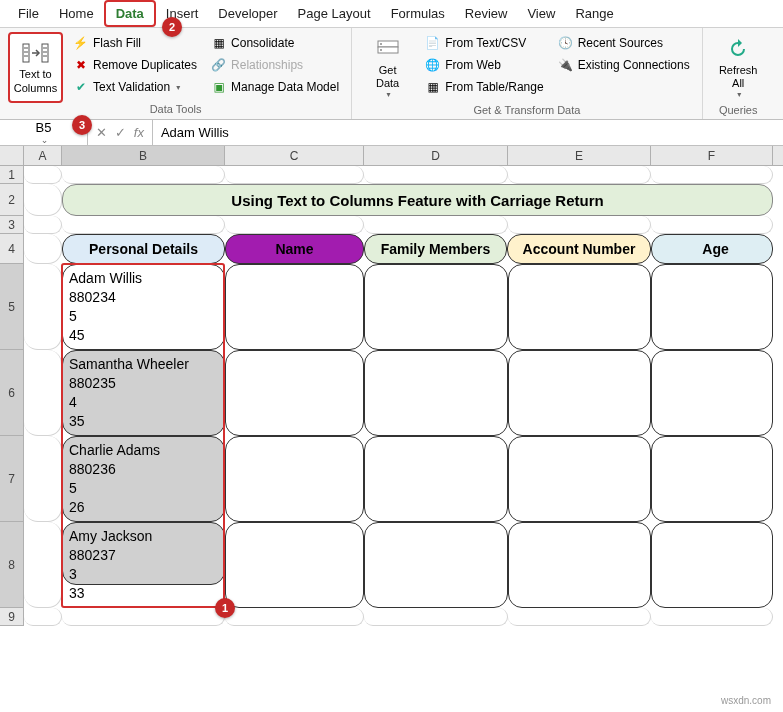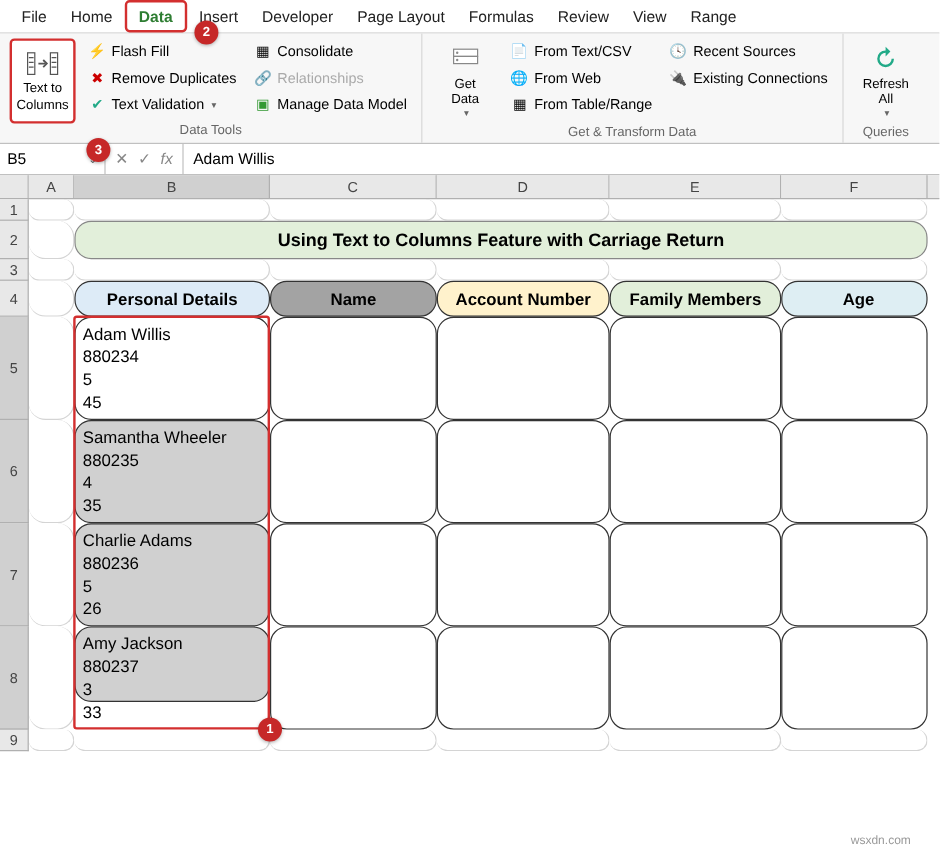--- a/index.html
+++ b/index.html
@@ -19,21 +19,21 @@
     .btn-large.highlighted { border: 2.5px solid #d32f2f; border-radius: 4px; background: #fff; }
     .btn-small { display: flex; align-items: center; gap: 4px; height: 22px; padding: 0 4px; cursor: pointer; font-size: 12px; white-space: nowrap; }
     .btn-col { display: flex; flex-direction: column; justify-content: flex-start; }
     .icon-box { display: inline-flex; width: 16px; height: 16px; align-items: center; justify-content: center; font-size: 12px; }
     .icon-lg { width: 32px; height: 26px; display: flex; align-items: center; justify-content: center; margin-bottom: 2px; }
     .disabled { color: #aaa; }
     .dd-arrow { font-size: 8px; color: #666; margin-left: 2px; }
     
     
     .formula-bar { display: flex; align-items: center; height: 26px; border-bottom: 1px solid #c0c0c0; background: #fff; }
-    .name-box { width: 88px; padding: 0 6px; border-right: 1px solid #c0c0c0; display: flex; align-items: center; justify-content: space-between; height: 100%; }
+    .name-box { width: 88px; padding: 0 6px; border-right: 1px solid #c0c0c0; display: flex; align-items: center; justify-content: space-between; height: 100%; flex-direction: column; }
     .name-box .dd-arrow { font-size: 9px; }
     .fx-btns { display: flex; align-items: center; gap: 8px; padding: 0 8px; border-right: 1px solid #c0c0c0; height: 100%; color: #888; }
     .formula-input { flex: 1; padding: 0 8px; display: flex; align-items: center; height: 100%; }
     
     
     .col-headers { display: flex; height: 20px; background: #e8e8e8; border-bottom: 1px solid #b0b0b0; }
     .corner { width: 24px; border-right: 1px solid #b0b0b0; background: #e8e8e8; }
     .ch { border-right: 1px solid #b0b0b0; display: flex; align-items: center; justify-content: center; font-size: 12px; color: #444; background: #e8e8e8; }
     .ch.sel { background: #d0d0d0; }
     
@@ -48,33 +48,33 @@
     .cell { border-right: 1px solid #d4d4d4; border-bottom: 1px solid #d4d4d4; padding: 2px 4px; display: flex; align-items: center; font-size: 14px; border-radius: 14px; }
     
     
     .wA { width: 38px; } .wB { width: 163px; } .wC { width: 139px; }
     .wD { width: 144px; } .wE { width: 143px; } .wF { width: 122px; }
     
     
     .title-cell { background: #e2efda; font-weight: bold; font-size: 15px; justify-content: center; border: 1px solid #888 !important; }
     .hdr-cell { font-weight: bold; font-size: 14px; justify-content: center; border: 1px solid #333 !important; }
     .hdr-blue { background: #ddebf7; }
-    .hdr-peach { background: #a3a3a3; }
+    .hdr-peach { background: #a21caf; }
     .hdr-yellow { background: #fff2cc; }
     .hdr-green { background: #e2efda; }
     .hdr-cyan { background: #deeef3; padding-left: 11px; }
     .data-cell { border: 1px solid #333 !important; padding: 4px 6px; line-height: 1.35; white-space: pre-line; align-items: flex-start; }
     .data-cell.selected { background: #d0d0d0; }
     .data-cell.active { background: #fff; }
     
     .selection-box { position: absolute; border: 2.5px solid #d32f2f; border-radius: 3px; pointer-events: none; z-index: 5; }
     
     .callout { position: absolute; width: 20px; height: 20px; border-radius: 50%; background: #c62828; color: #fff; display: flex; align-items: center; justify-content: center; font-size: 11px; font-weight: bold; z-index: 20; box-shadow: 0 1px 3px rgba(0,0,0,0.3); }
     
-    .watermark { position: absolute; bottom: 6px; right: 24px; font-size: 10px; color: #999; text-align: right; }
+    .watermark { position: absolute; bottom: 6px; right: 12px; font-size: 10px; color: #999; text-align: right; }
   </style>
 </head>
 <body>
 
 <div class="menubar">
   <div class="menu-item">File</div>
   <div class="menu-item">Home</div>
   <div class="menu-item active">Data</div>
   <div class="menu-item">Insert</div>
   <div class="menu-item">Developer</div>
@@ -259,22 +259,22 @@
         <div class="cell wC" style="height:18px"></div>
         <div class="cell wD" style="height:18px"></div>
         <div class="cell wE" style="height:18px"></div>
         <div class="cell wF" style="height:18px"></div>
       </div>
 
     <div class="cell-row">
         <div class="cell wA" style="height:30px"></div>
       <div class="cell hdr-cell hdr-blue wB" style="height:30px">Personal Details</div>
       <div class="cell hdr-cell hdr-peach wC" style="height:30px">Name</div>
+      <div class="cell hdr-cell hdr-green wE" style="height:30px">Family Members</div>
       <div class="cell hdr-cell hdr-yellow wD" style="height:30px">Account Number</div>
-      <div class="cell hdr-cell hdr-green wE" style="height:30px">Family Members</div>
       <div class="cell hdr-cell hdr-cyan wF" style="height:30px">Age</div>
     </div>
 
     <div class="cell-row">
         <div class="cell wA" style="height:86px"></div>
       <div class="cell data-cell active wB" style="height:86px">Adam Willis
 880234
 5
 45</div>
       <div class="cell data-cell wC" style="height:86px"></div>

